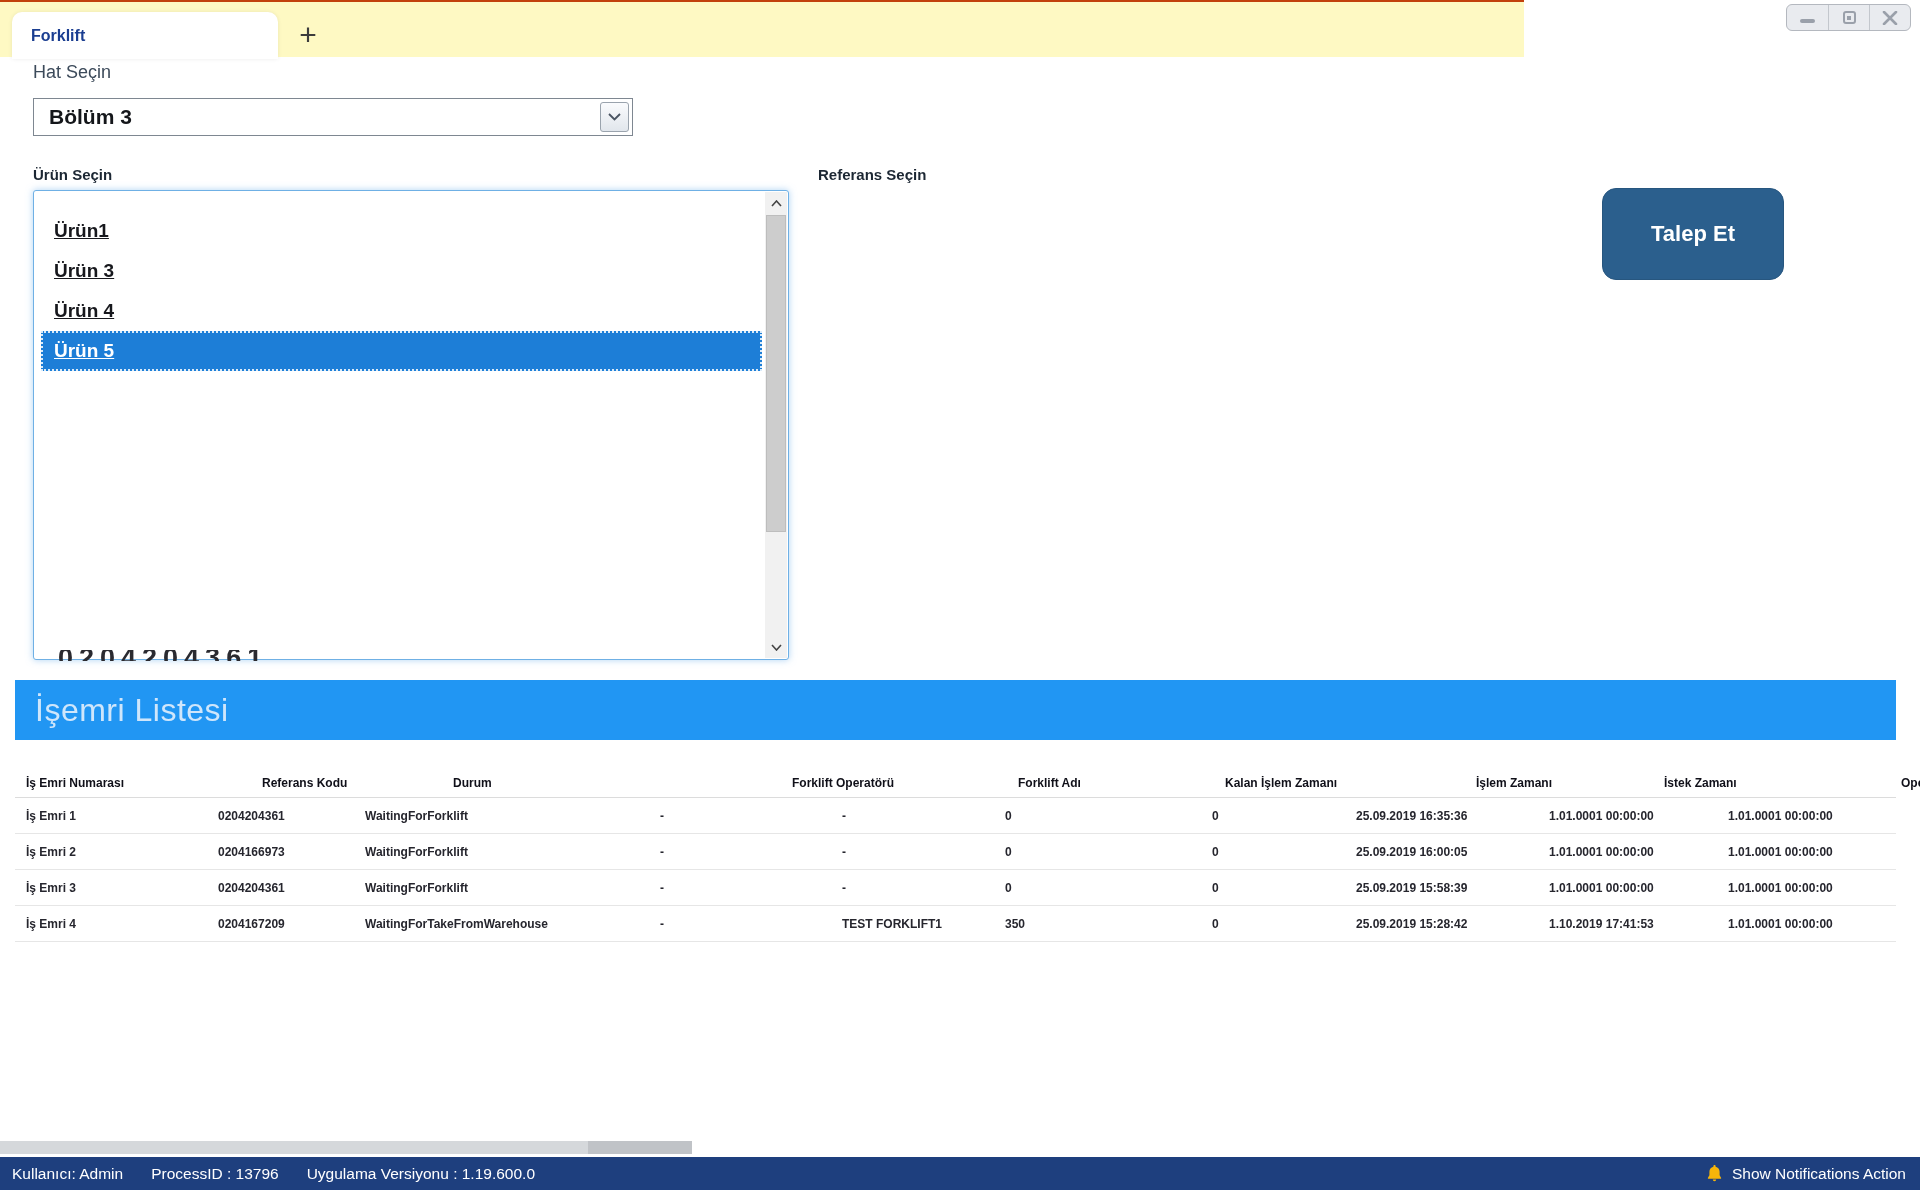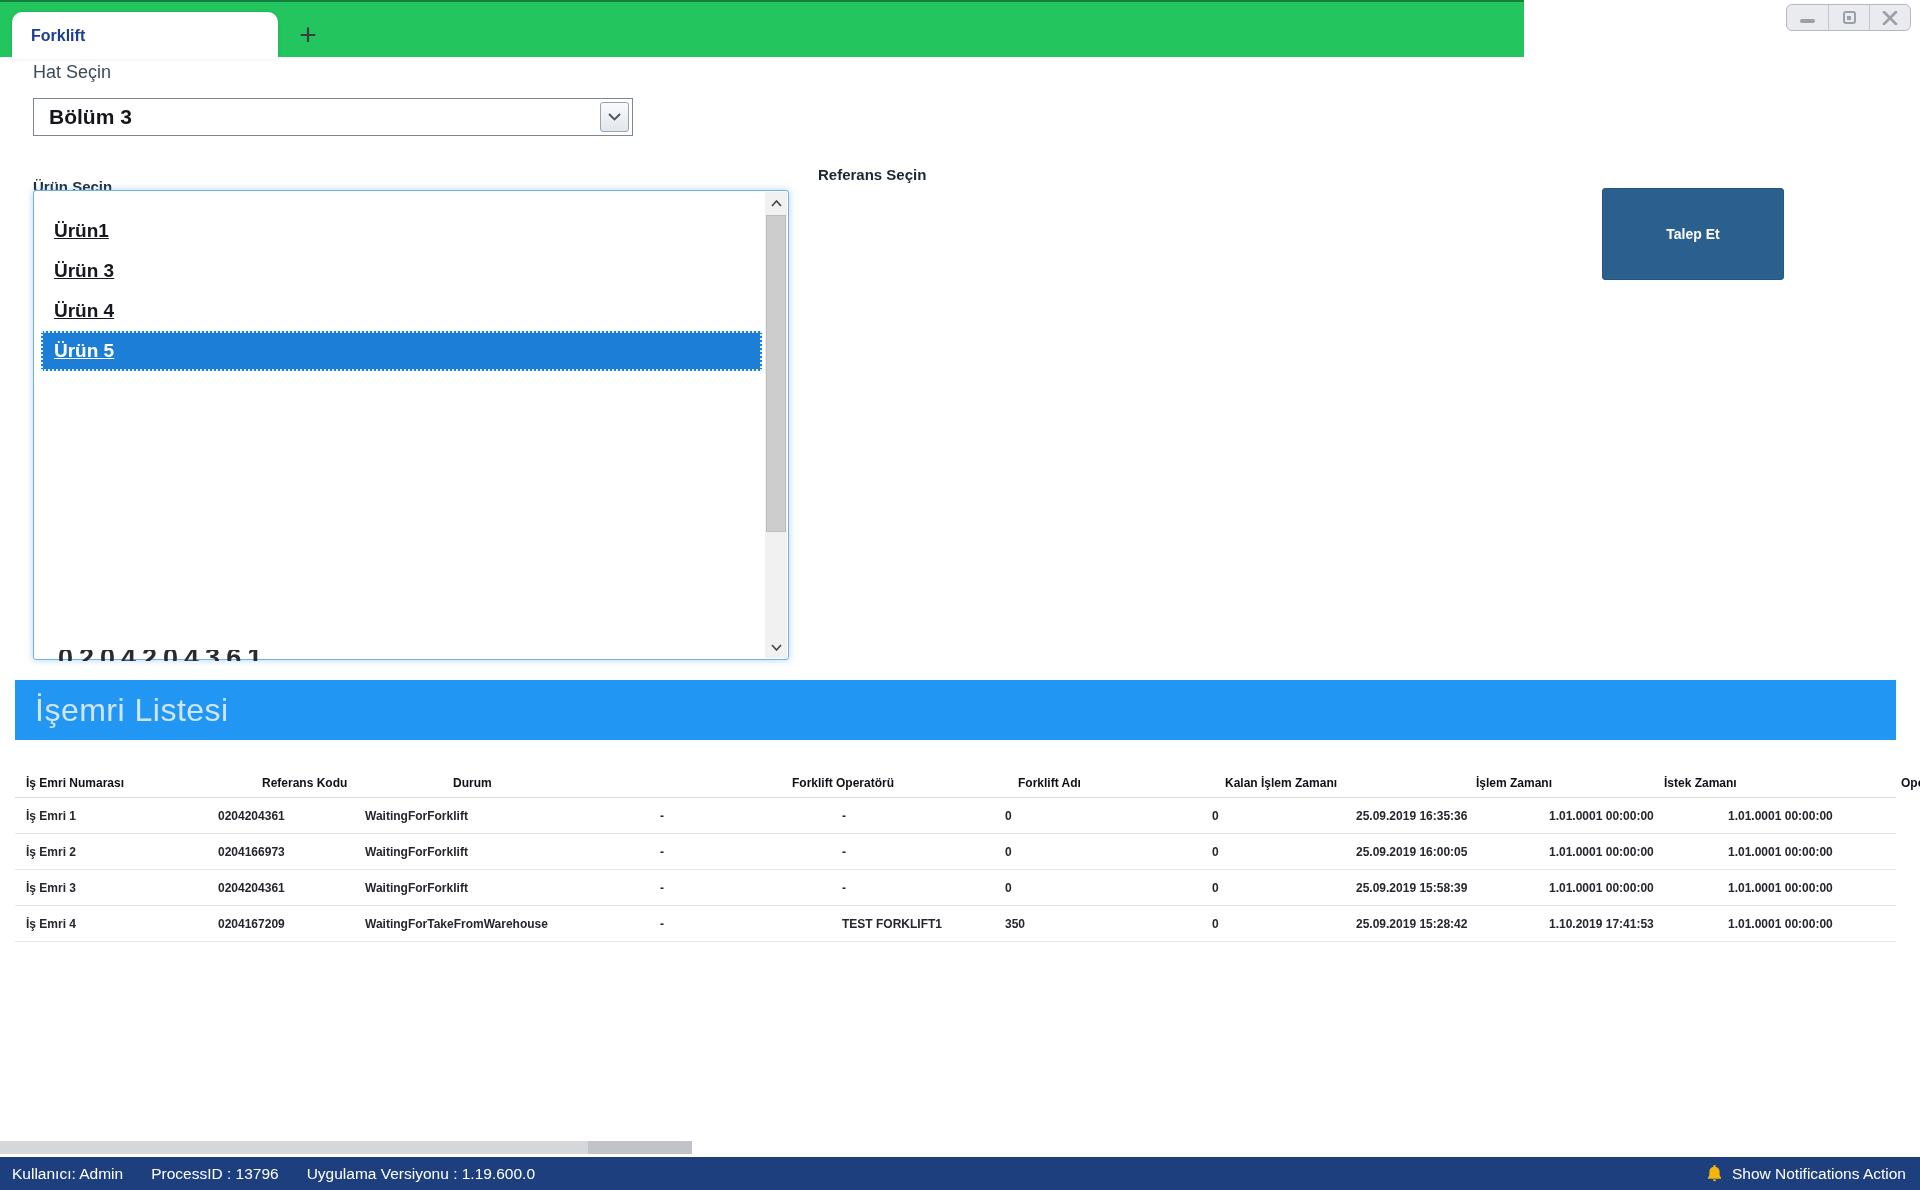--- a/index.html
+++ b/index.html
@@ -4,21 +4,21 @@
 <style>
   * { box-sizing: border-box; margin: 0; padding: 0; }
   html,body { background:#fff; }
   .screen {
     position: relative; width: 1920px; height: 1190px; overflow: hidden;
     background: #fff; font-family: "Liberation Sans", sans-serif; color:#222;
   }
 
   
   .tabstrip { position:absolute; left:0; top:0; width:1524px; height:57px;
-    background:#22c55e; border-top:2px solid #15803d; }
+    background:#fef9c3; border-top:2px solid #c2410c; }
   .tab-active { position:absolute; left:12px; top:10px; width:266px; height:47px;
     background:#fff; border-radius:10px 10px 0 0; display:flex; align-items:center;
     padding-left:19px; box-shadow:0 0 4px rgba(0,0,0,.08); }
   .tab-active .tab-label { color:#1b3e91; font-weight:700; font-size:16px; }
   .newtab { position:absolute; left:286px; top:12px; width:44px; height:42px;
     display:flex; align-items:center; justify-content:center;
     font-size:30px; font-weight:300; color:#3c3c3c; cursor:default; }
 
   
   .winctrl { position:absolute; left:1786px; top:2px; height:27px; display:flex;
@@ -68,23 +68,23 @@
   .accent-marker { position:absolute; left:1px; width:3px; height:15px; background:#e0a265; opacity:.55; }
   .ref-scroll-arrow { position:absolute; right:4px; width:18px; height:18px;
     display:flex; align-items:center; justify-content:center; opacity:.8; }
 
   
   .clip-strip { position:absolute; left:24px; bottom:-2px; height:11px; width:320px; overflow:hidden; }
   .clip-strip .clip-text { display:block; margin-top:-5px; font-size:27px; font-weight:700;
     color:#2a2a30; letter-spacing:6px; line-height:27px; }
 
   .btn-talep { position:absolute; left:1602px; top:188px; width:182px; height:92px;
-    background:#2b5f8d; border:1px solid #27567f; border-radius:3px;
+    background:#2b5f8d; border:1px solid #27567f; border-radius:14px;
     display:flex; align-items:center; justify-content:center;
-    color:#fff; font-size:14px; font-weight:700; cursor:default; }
+    color:#fff; font-size:22px; font-weight:700; cursor:default; }
 
   
   .panel-header { position:absolute; left:15px; top:680px; width:1881px; height:60px;
     background:#2196f3; display:flex; align-items:center; padding-left:20px; }
   .panel-header .title { color:#cfe6fb; font-size:32px; font-weight:300; letter-spacing:.5px; }
 
   .grid { position:absolute; left:15px; top:768px; width:1881px; }
   .grid-row { display:grid;
     grid-template-columns:192px 147px 295px 182px 163px 207px 144px 193px 179px 1fr;
     padding-left:11px; align-items:center; }
@@ -135,21 +135,21 @@
   <div class="hat-label">Hat Seçin</div>
   <div class="combobox">
     <div class="value">Bölüm 3</div>
     <div class="combo-btn">
       <svg width="13" height="8" viewBox="0 0 13 8">
         <polyline points="1,1 6.5,6.5 12,1" fill="none" stroke="#4a5462" stroke-width="1.8"></polyline>
       </svg>
     </div>
   </div>
 
-  <div class="section-label" style="left:33px; top:166px;margin-top:12px;">Ürün Seçin</div>
+  <div class="section-label" style="left:33px; top:166px;">Ürün Seçin</div>
   <div class="listbox-urun">
     <div class="urun-items">
       <div class="lb-item">
           <span>Ürün1</span>
         </div>
       <div class="lb-item">
           <span>Ürün 3</span>
         </div>
       <div class="lb-item">
           <span>Ürün 4</span>

